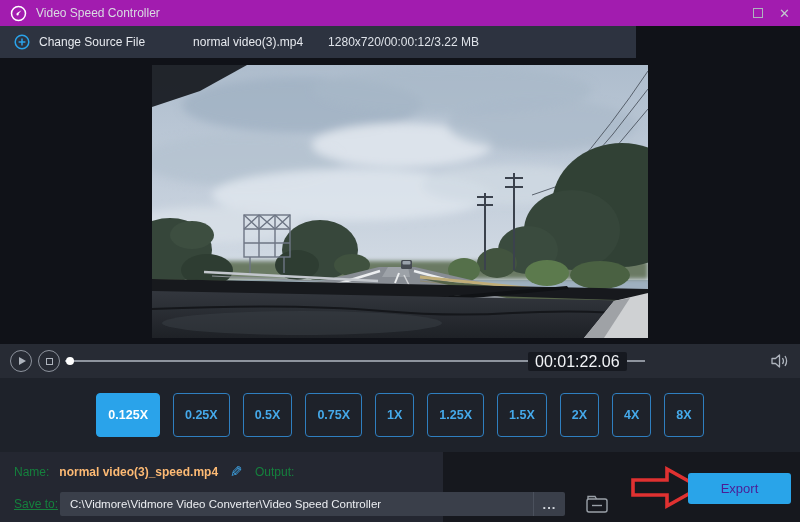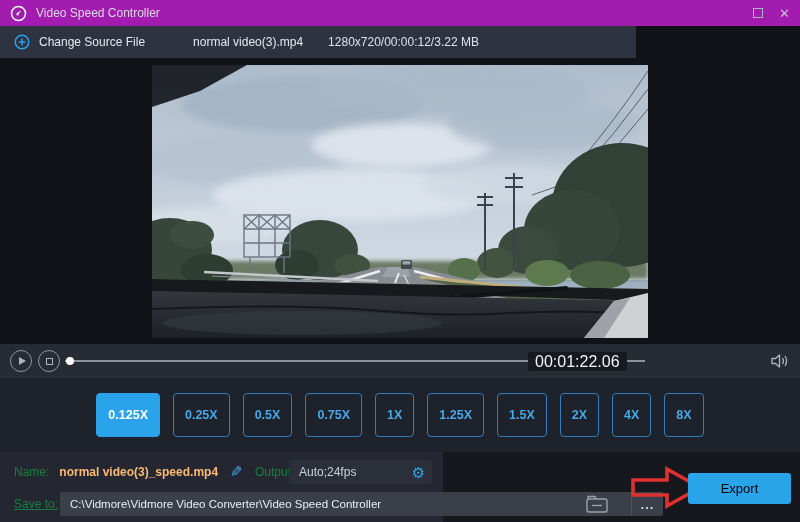--- a/index.html
+++ b/index.html
@@ -65,31 +65,31 @@
   .name-row { position:absolute; left:14px; top:9px; height:22px; display:flex; align-items:center; }
   .name-val { margin-left:10px; }
   .edit-icon { margin-left:12px; color:#3fa9ec; font-size:15px; cursor:pointer;
     transform:scaleX(-1); display:inline-block; }
   .output-label { position:absolute; left:255px; top:13px; }
   .output-field { position:absolute; left:289px; top:8px; width:143px; height:24px;
     background:#2b2f39; border-radius:3px; display:flex; align-items:center; cursor:pointer; }
   .output-val { color:#ccd1d8; font-size:12px; margin-left:10px; }
   .gear-icon { margin-left:auto; margin-right:7px; color:#2aa3ea; font-size:15px; line-height:1; cursor:pointer; }
   .save-row-label { position:absolute; left:14px; top:45px;text-decoration:underline; }
-  .path-field { position:absolute; left:60px; top:40px; width:603px; height:24px;
+  .path-field { position:absolute; left:60px; top:40px; width:505px; height:24px;
     background:#3a3f4a; border-radius:2px; display:flex; align-items:center; }
   .path-val { color:#eceef2; font-size:11.5px; margin-left:10px; white-space:nowrap;
     overflow:hidden; flex:1; }
   .browse-btn { width:32px; height:24px; border-left:1px solid #4b515d; color:#d5d9df;
     font-size:13px; font-weight:bold; display:flex; align-items:center; justify-content:center;
     cursor:pointer; letter-spacing:1px; }
   .folder-btn { position:absolute; left:585px; top:41px; width:24px; height:22px; cursor:pointer; }
   .arrow-anno { position:absolute; left:629px; top:13px; width:75px; height:45px; pointer-events:none; }
   .export-btn { position:absolute; left:688px; top:21px; width:103px; height:31px;
-    background:#29a4e9; border:none; border-radius:3px; color:#000000; font-size:13px;
+    background:#29a4e9; border:none; border-radius:3px; color:#4c1d95; font-size:13px;
     font-family:"Liberation Sans", sans-serif; cursor:pointer; }
 </style>
 </head>
 <body>
 
 <div class="window">
 
   <div class="titlebar">
     <svg class="logo" viewBox="0 0 18 18">
       <circle cx="9" cy="9" r="7.4" fill="none" stroke="#ffffff" stroke-width="1.6"></circle>
@@ -262,24 +262,20 @@
   <div class="bottom">
     <div class="bottom-left-panel"></div>
 
     <div class="name-row">
       <span class="lbl">Name:</span>
       <span class="val name-val">normal video(3)_speed.mp4</span>
       <span class="edit-icon">✎</span>
     </div>
 
     <span class="lbl output-label">Output:</span>
-    <div class="output-field">
-      <span class="output-val">Auto;24fps</span>
-      <span class="gear-icon">⚙</span>
-    </div>
 
     <span class="lbl save-row-label">Save to:</span>
     <div class="path-field">
       <span class="path-val">C:\Vidmore\Vidmore Video Converter\Video Speed Controller</span>
       <div class="browse-btn">...</div>
     </div>
     <svg class="folder-btn" viewBox="0 0 24 22">
       <path d="M3 6 V3.5 H10 L11.5 6" fill="none" stroke="#9aa0a8" stroke-width="1.4"></path>
       <rect x="2" y="6" width="20" height="13" rx="2" fill="none" stroke="#9aa0a8" stroke-width="1.4"></rect>
       <path d="M7 12.5 H17" stroke="#9aa0a8" stroke-width="1.4"></path>

